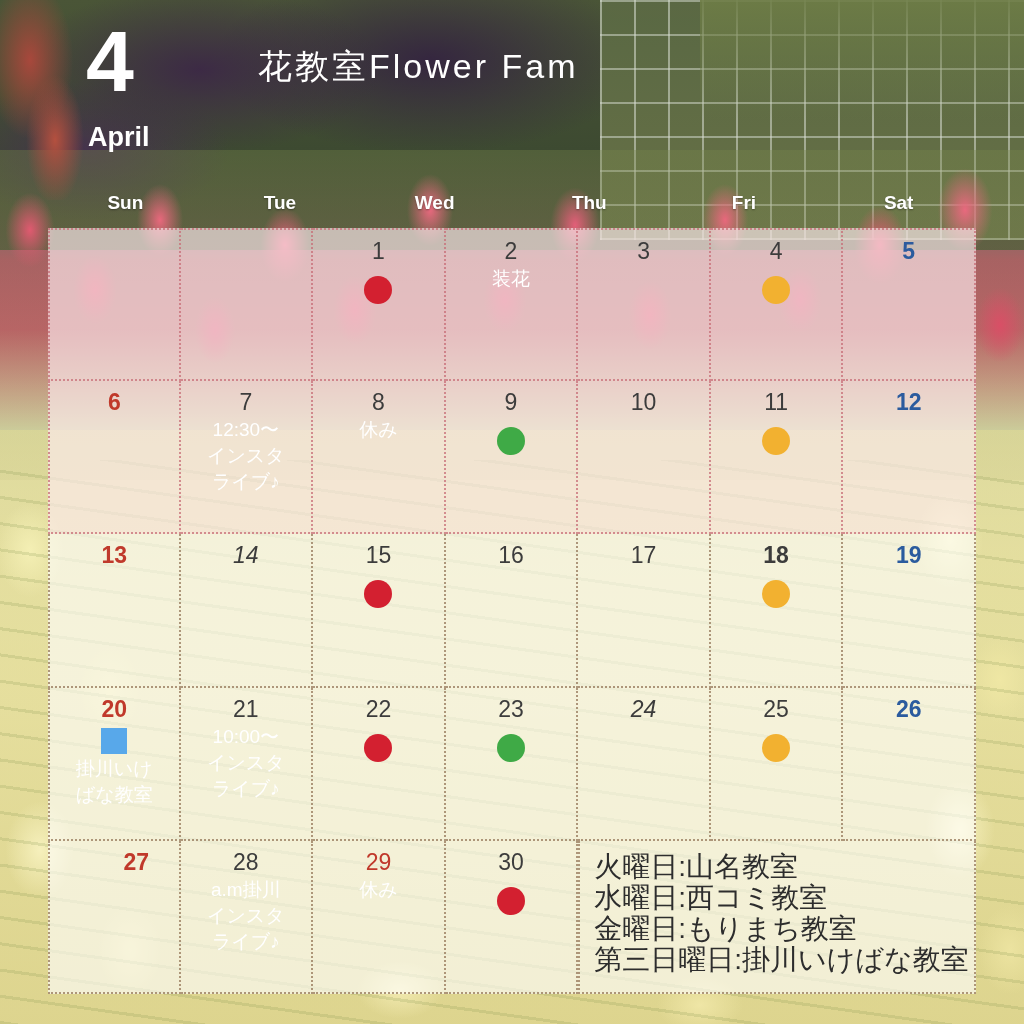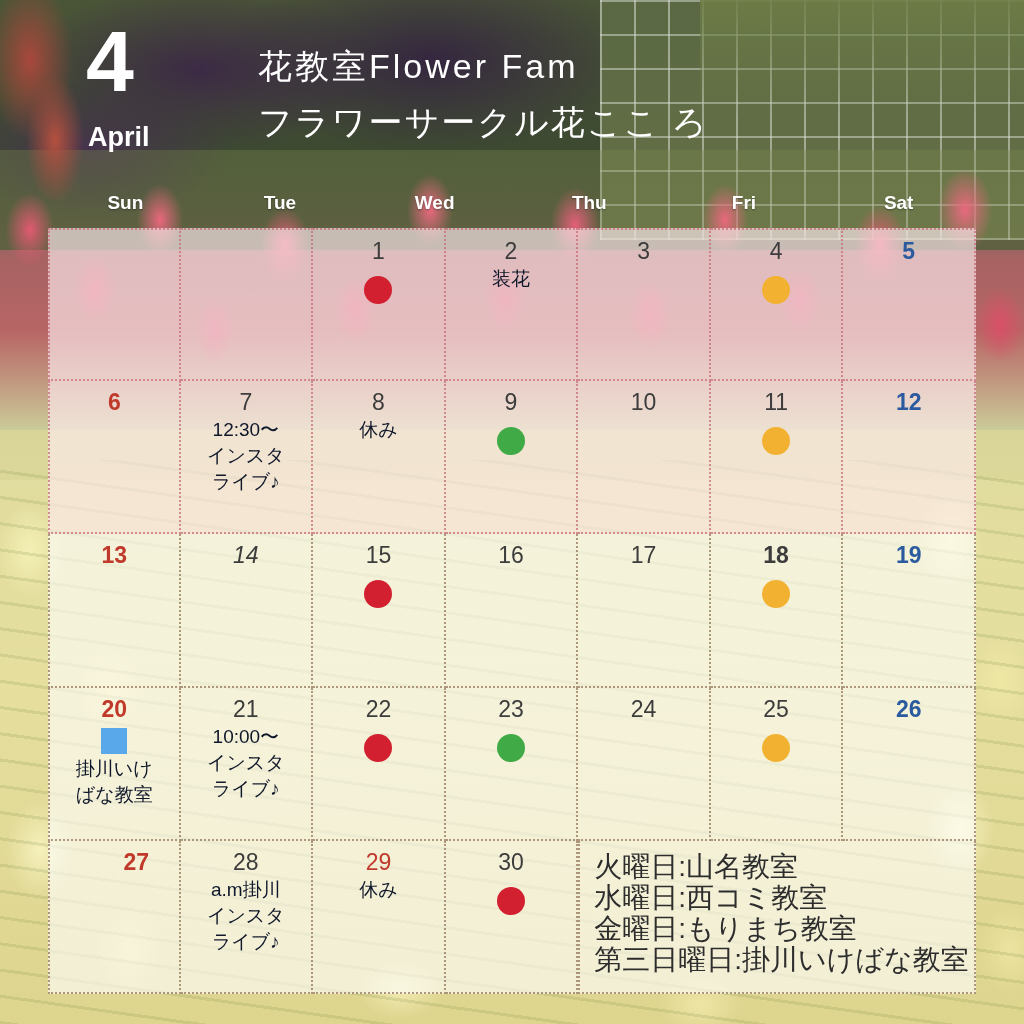--- a/index.html
+++ b/index.html
@@ -202,21 +202,21 @@
   .daynum.sun { color: #c0392b; font-weight: bold; }
   .daynum.sat { color: #2b5b9e; font-weight: bold; }
   .daynum.holiday { color: #c0392b; }
   .daynum.blank { visibility: hidden; }
 
   .note {
     margin-top: 2px;
     text-align: center;
     font-size: 19px;
     line-height: 26px;
-    color: #0f172a;
+    color: #ffffff;
     white-space: pre-line;
   }
 
   .dot {
     width: 28px; height: 28px;
     border-radius: 50%;
     margin: 12px auto 0 auto;
   }
   .dot.red { background: #d32030; }
   .dot.green { background: #3faa46; }
@@ -256,21 +256,20 @@
   <div class="bg-layer bg-trees"></div>
   <div class="bg-layer bg-tulips-red"></div>
   <div class="bg-layer bg-tulips-yellow"></div>
   <div class="bg-layer bg-stems"></div>
   <div class="bg-layer bg-figure"></div>
 
   <div class="header">
     <div class="month-num">4</div>
     <div class="month-name">April</div>
     <div class="title-1">花教室Flower Fam</div>
-    <div class="title-2">フラワーサークル花ここ ろ</div>
   </div>
 
   <div class="weekdays">
     <div class="weekday">Sun</div>
     <div class="weekday">Tue</div>
     <div class="weekday">Wed</div>
     <div class="weekday">Thu</div>
     <div class="weekday">Fri</div>
     <div class="weekday">Sat</div>
   </div>
@@ -363,21 +362,21 @@
 ライブ♪</div>
       </div>
       <div class="cell" style="grid-area: 4 / 3;">
         <div class="daynum">22</div>
         <div class="dot red"></div>
       </div>
       <div class="cell" style="grid-area: 4 / 4;">
         <div class="daynum">23</div>
         <div class="dot green"></div>
       </div>
-      <div class="cell" style="grid-area: 4 / 5;">
+      <div class="cell" style="grid-area: 4 / 5; font-style: italic;">
         <div class="daynum">24</div>
       </div>
       <div class="cell" style="grid-area: 4 / 6;">
         <div class="daynum">25</div>
         <div class="dot orange"></div>
       </div>
       <div class="cell" style="grid-area: 4 / 7;">
         <div class="daynum sat">26</div>
       </div>
       <div class="cell first-col" style="grid-area: 5 / 1; padding-left: 44px;">

